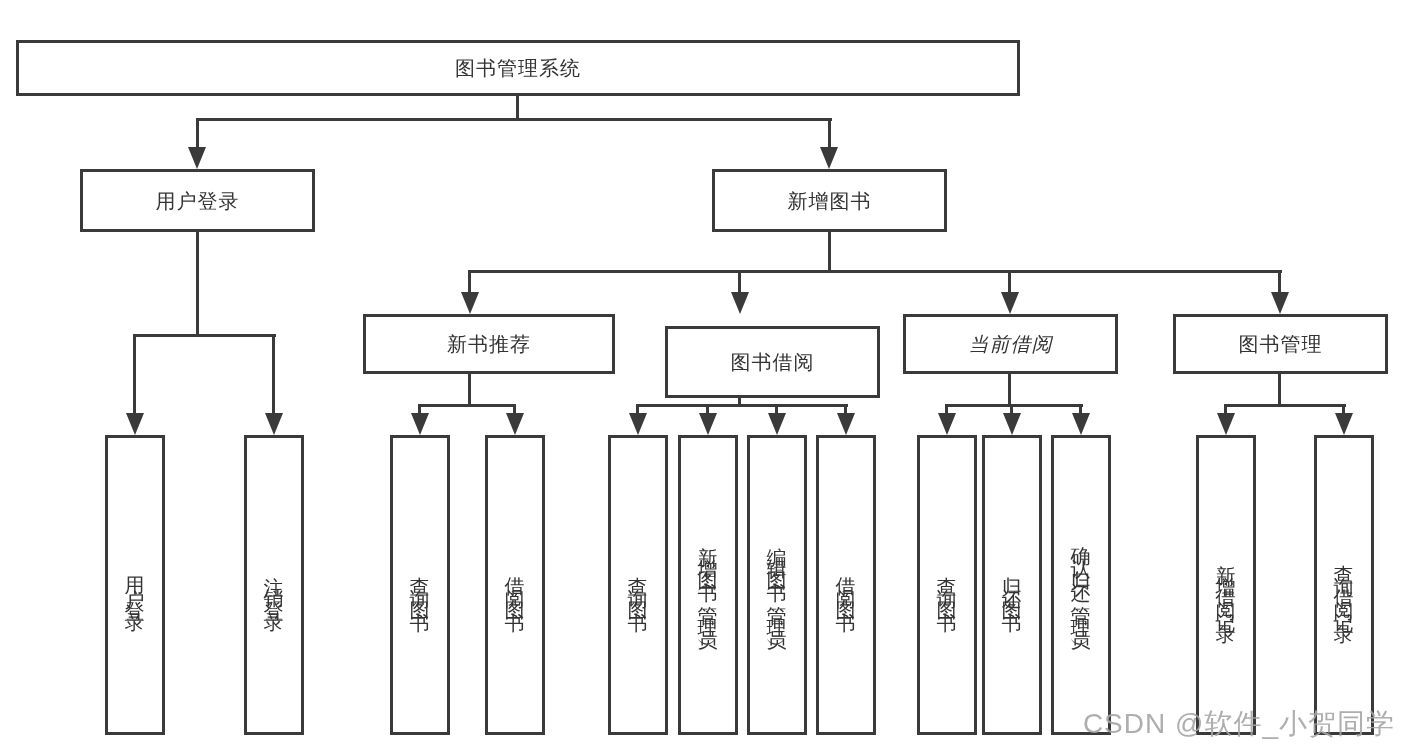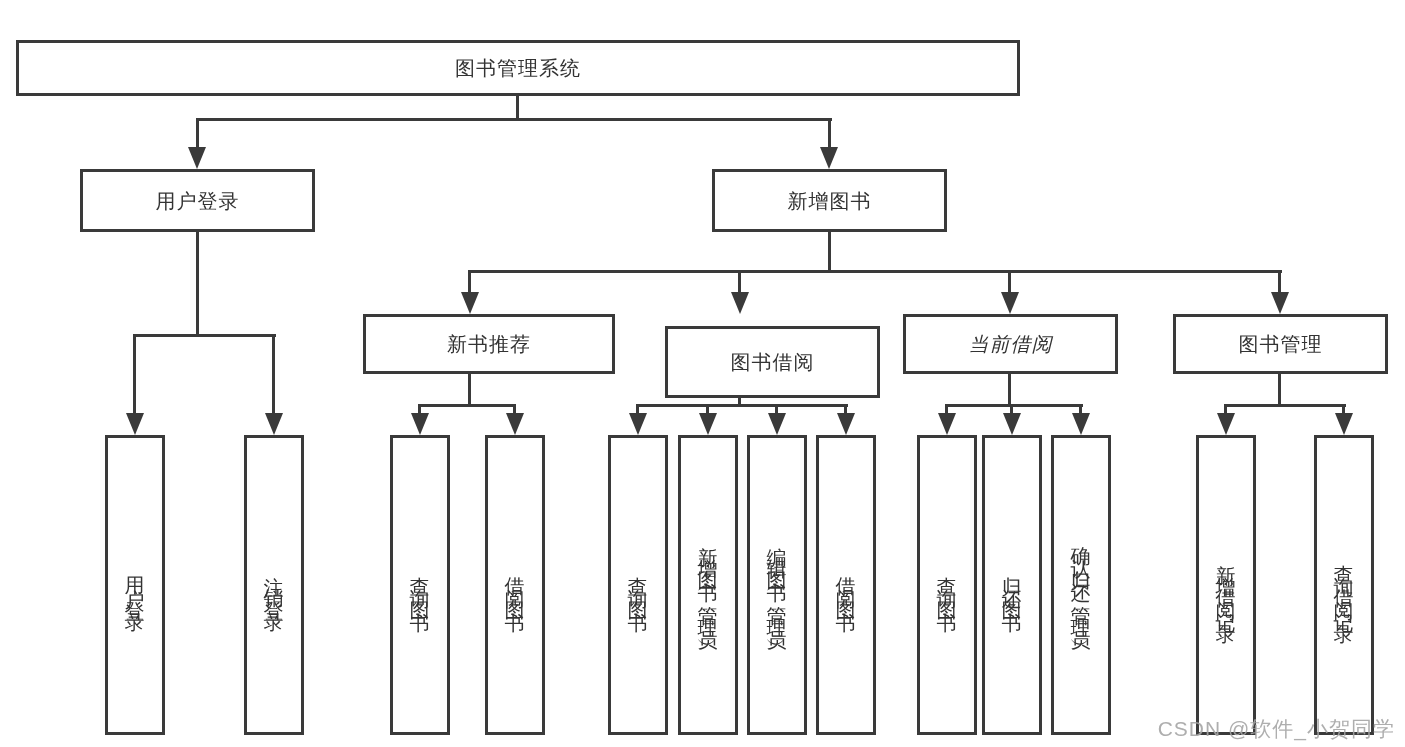--- a/index.html
+++ b/index.html
@@ -51,21 +51,21 @@
     width: 0;
     height: 0;
     border-left: 9px solid transparent;
     border-right: 9px solid transparent;
     border-top: 22px solid #3a3a3a;
   }
   .watermark {
     position: absolute;
     right: 10px;
     bottom: 4px;
-    font-size: 21px;
+    font-size: 28px;
     color: rgba(165, 165, 165, 0.9);
     letter-spacing: 1px;
     white-space: nowrap;
     z-index: 5;
   }
 </style>
 </head>
 <body>
 
 <div class="canvas">

